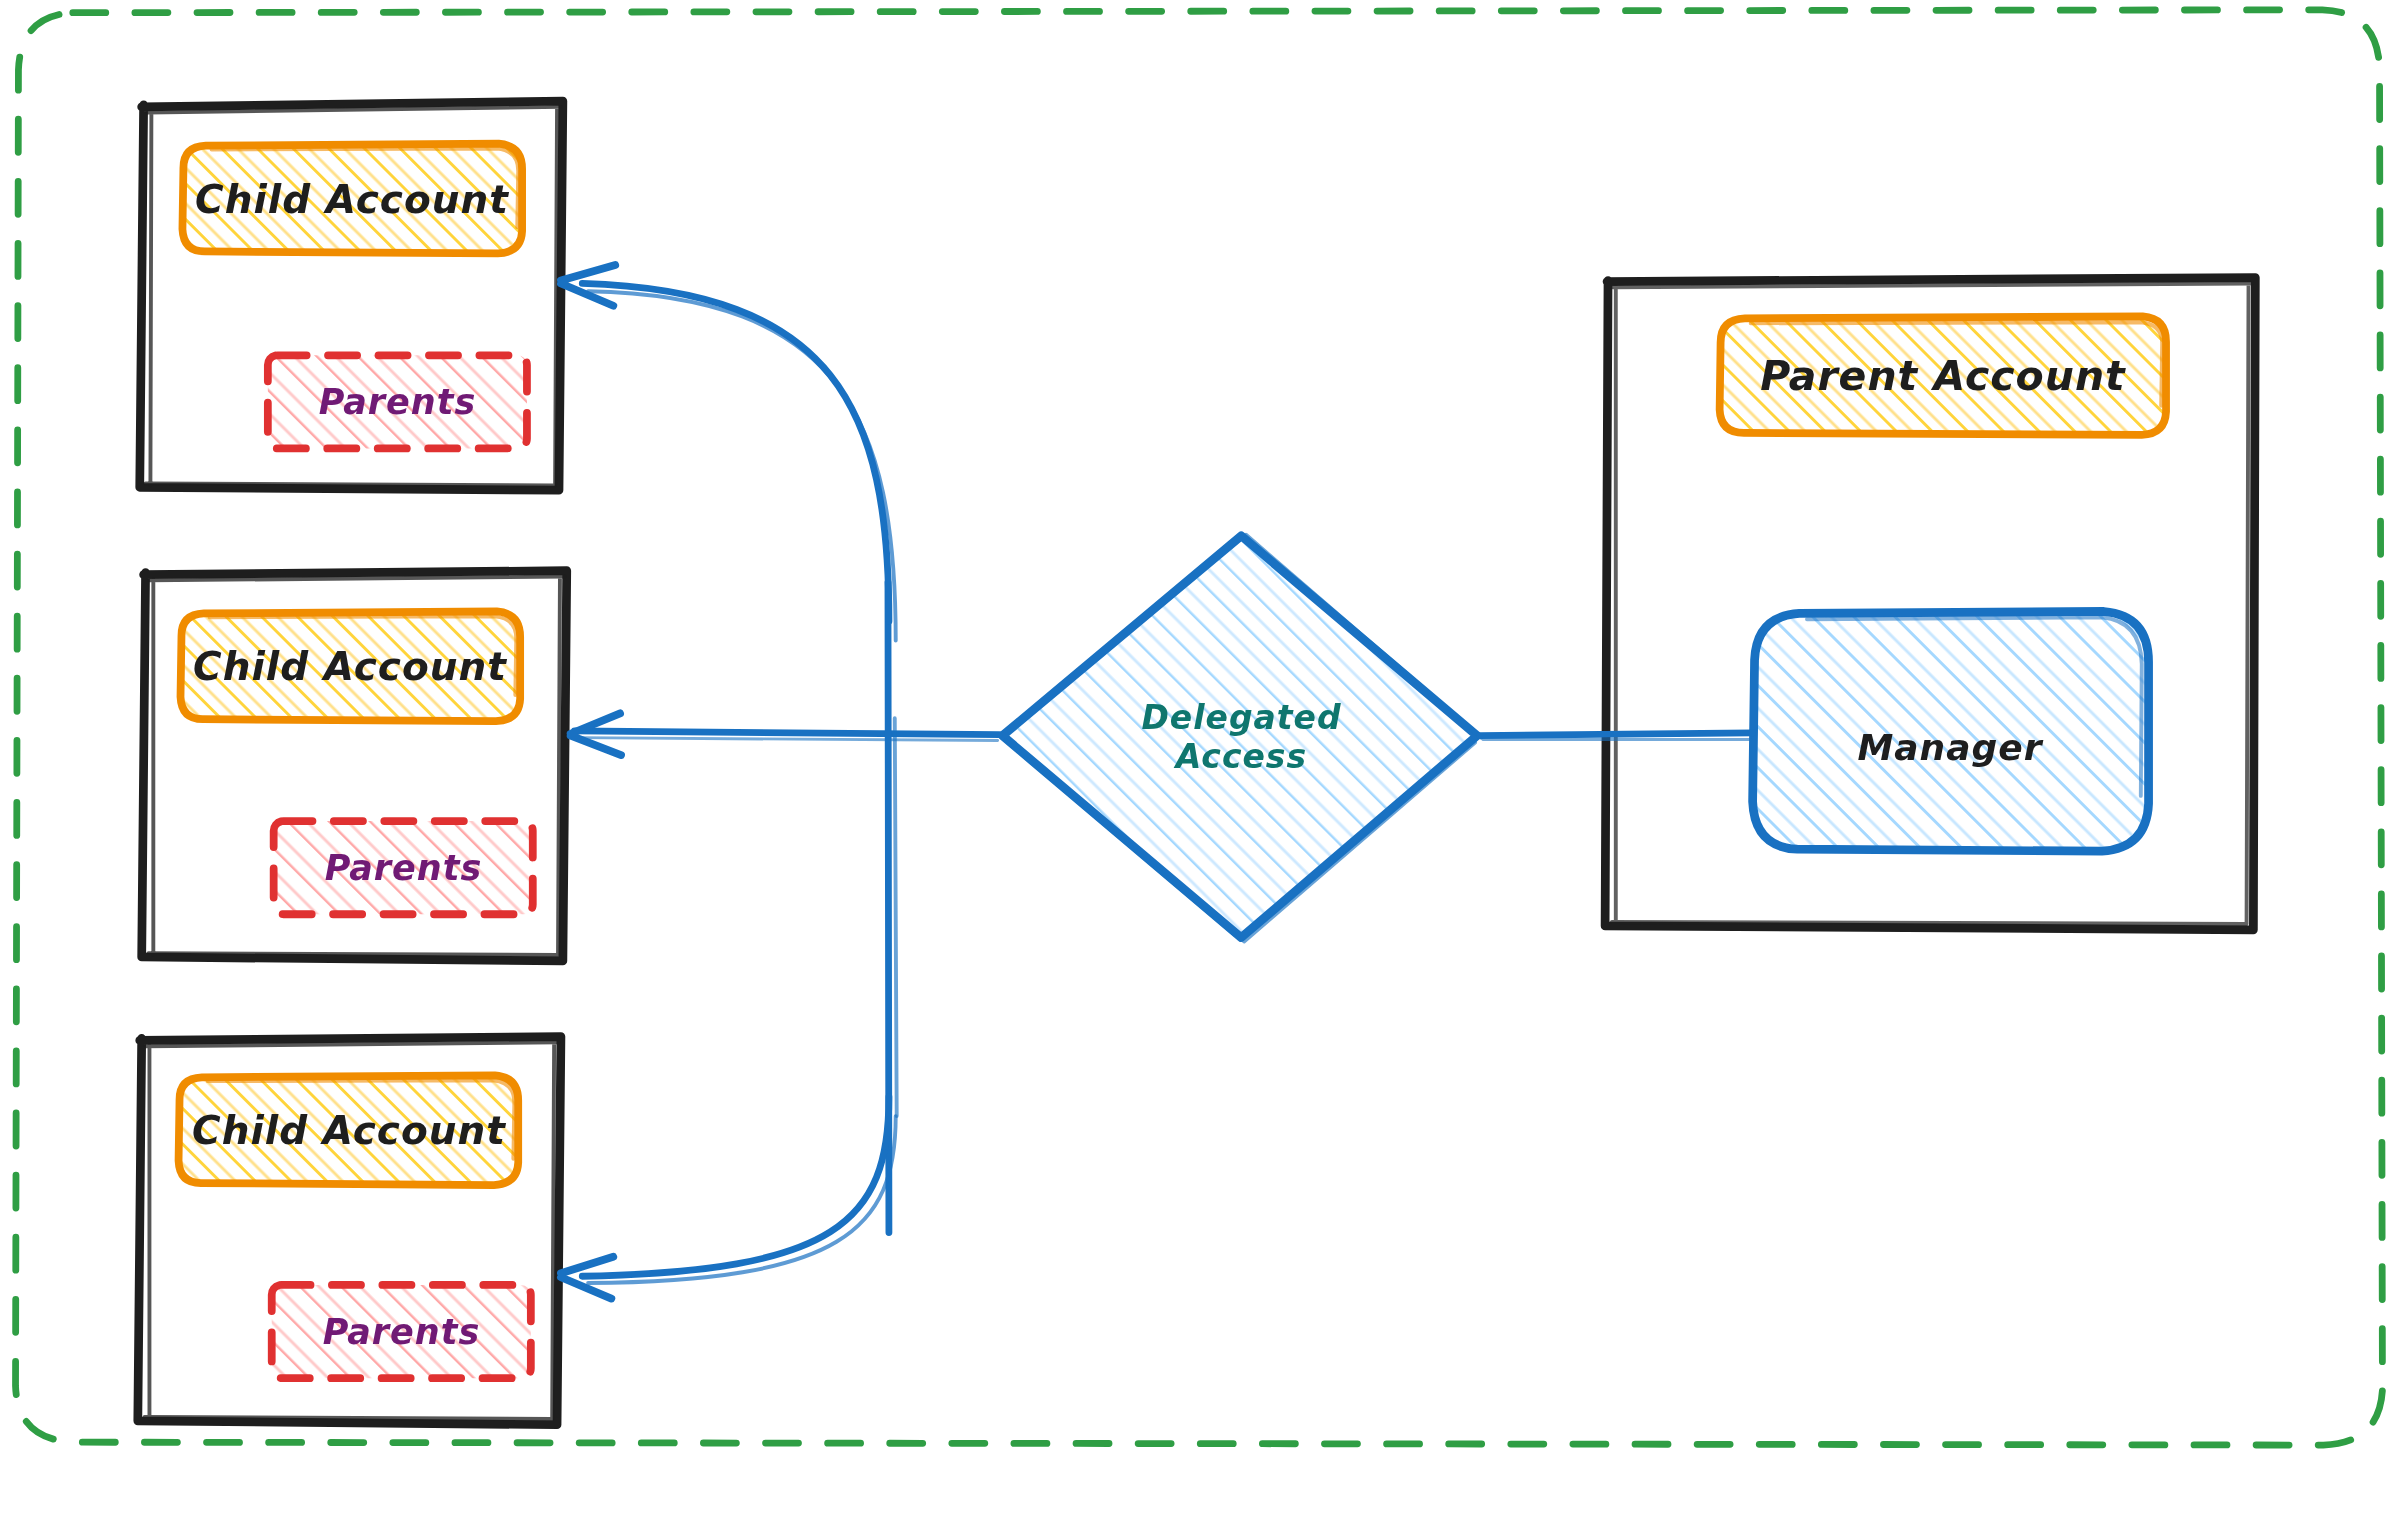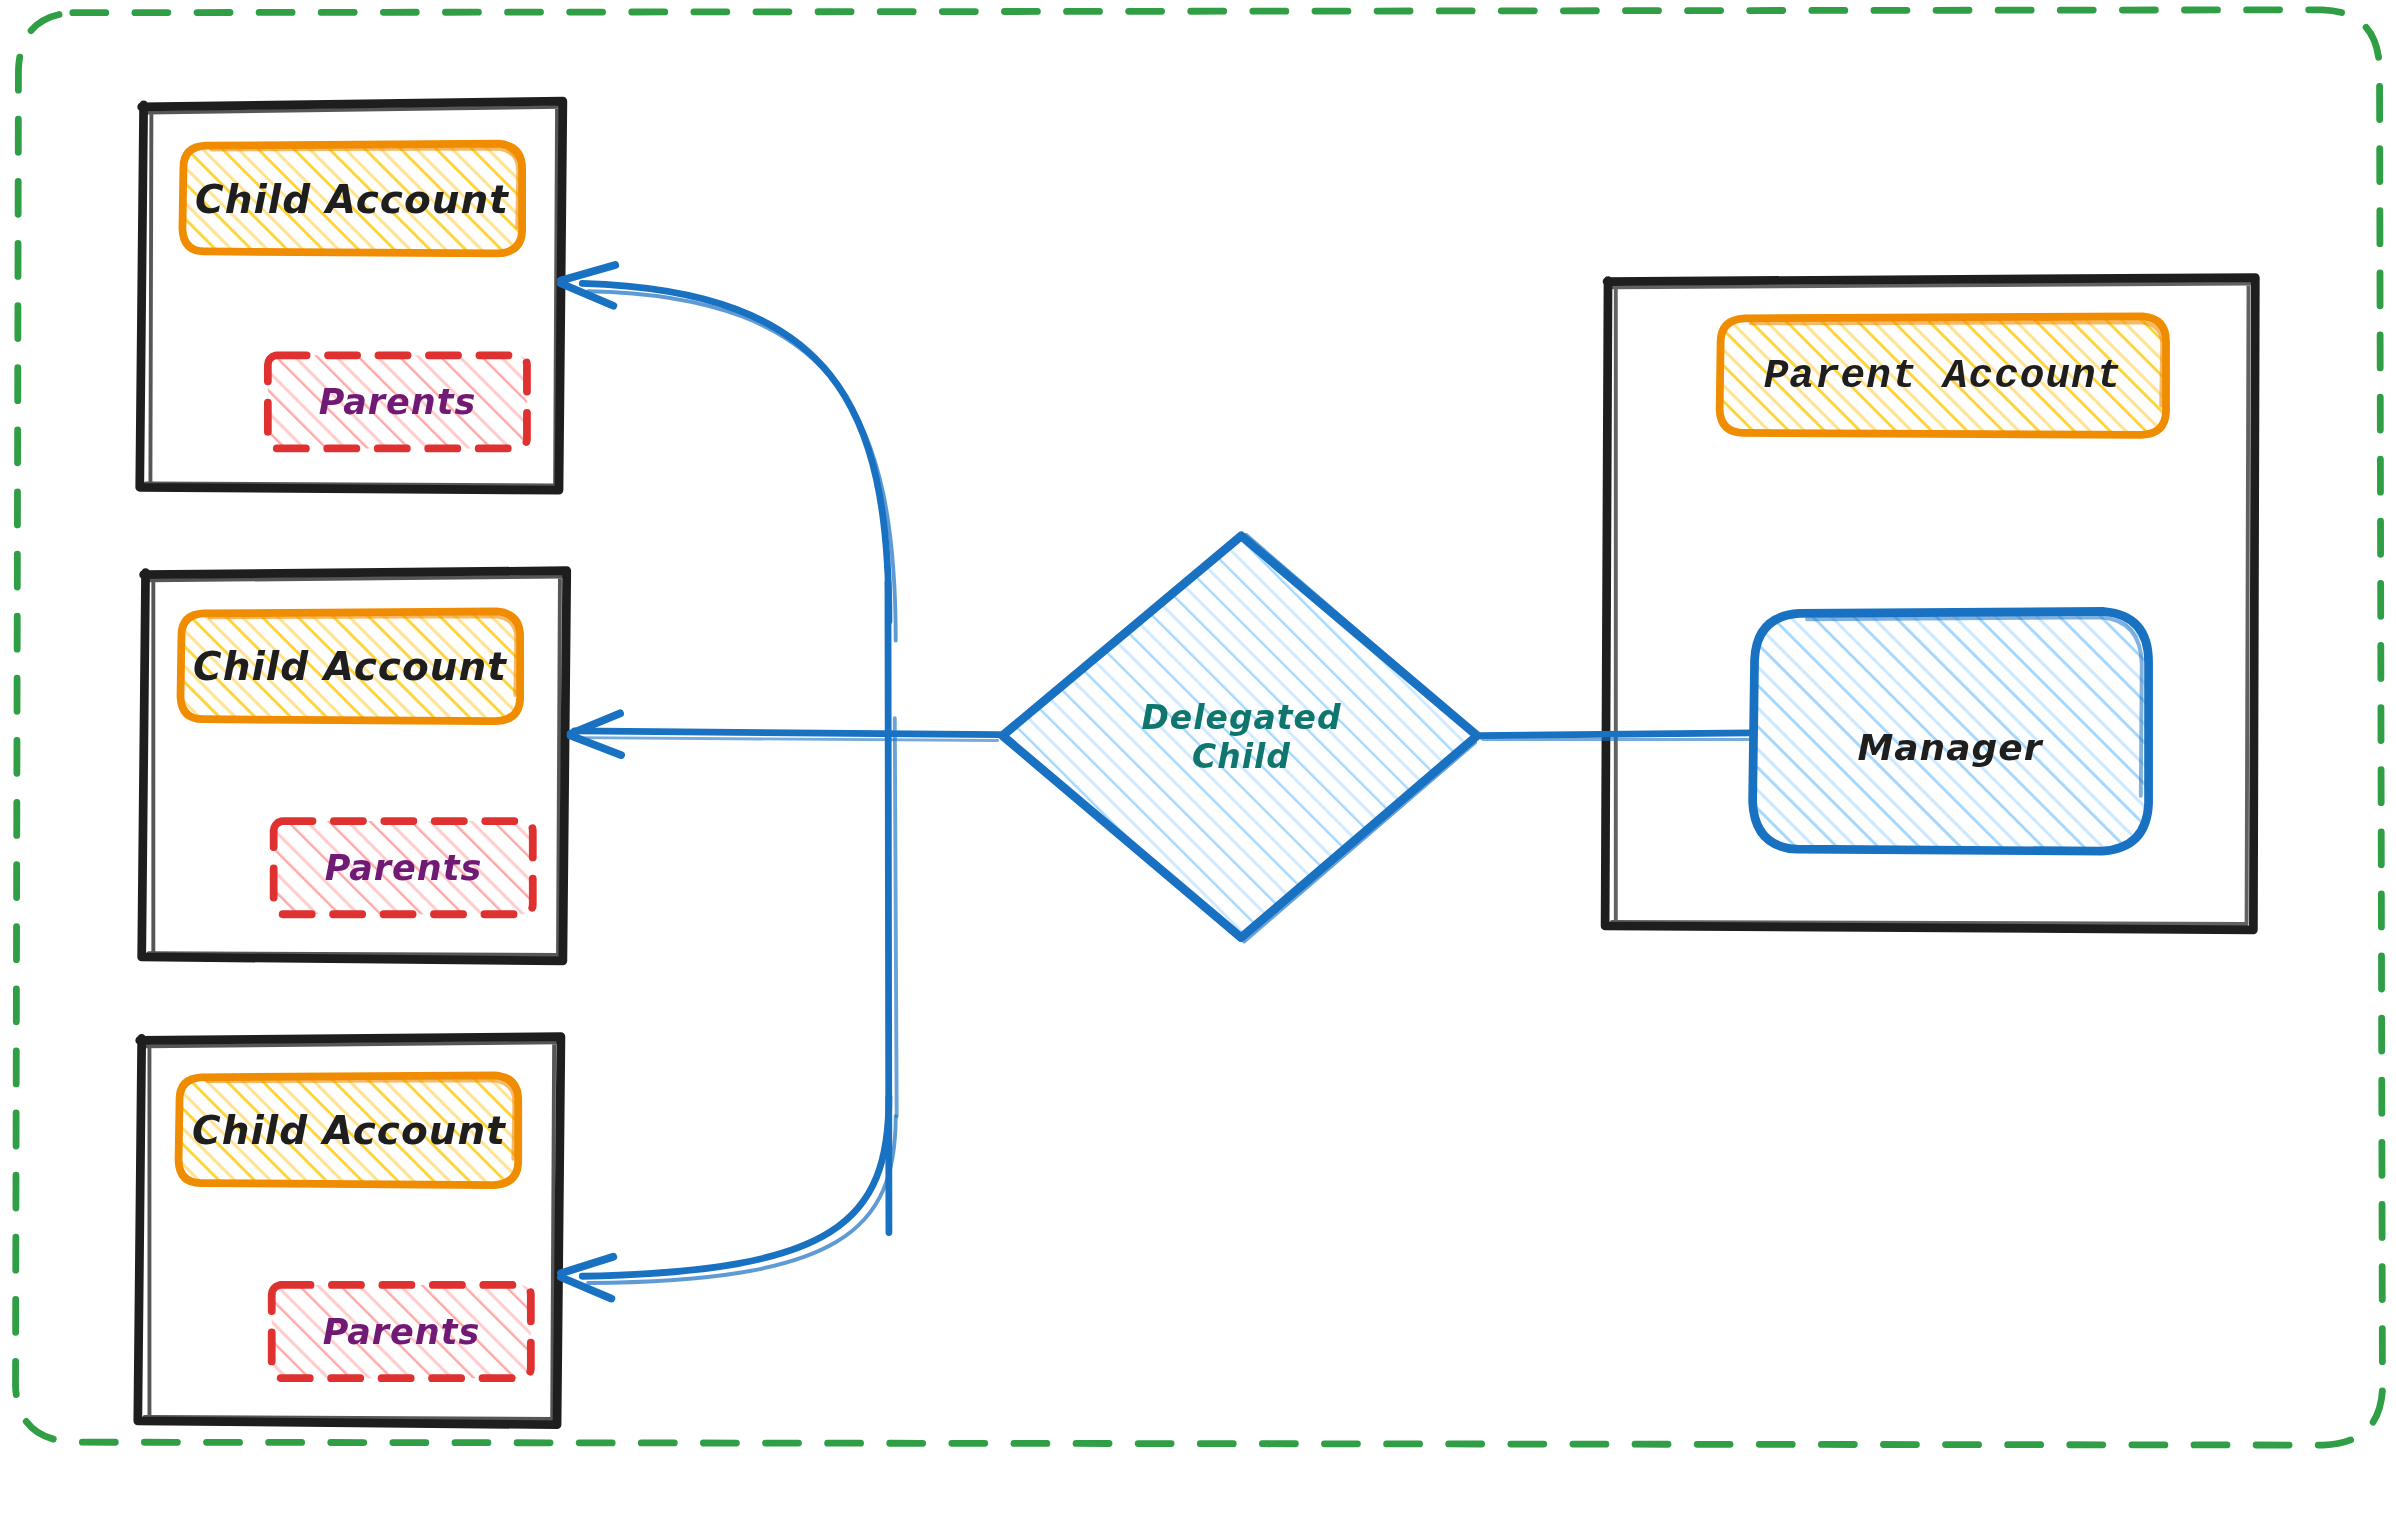--- a/index.html
+++ b/index.html
@@ -186,23 +186,23 @@
 
   <div class="lbl lbl-black" style="left:182px; top:146px; width:340px; height:107px; font-size:39px;">Child Account</div>
   <div class="lbl lbl-red" style="left:268px; top:355px; width:259px; height:93px; font-size:35px;">Parents</div>
 
   <div class="lbl lbl-black" style="left:180px; top:613px; width:340px; height:107px; font-size:39px;">Child Account</div>
   <div class="lbl lbl-red" style="left:274px; top:821px; width:259px; height:93px; font-size:35px;">Parents</div>
 
   <div class="lbl lbl-black" style="left:179px; top:1077px; width:340px; height:107px; font-size:39px;">Child Account</div>
   <div class="lbl lbl-red" style="left:272px; top:1285px; width:259px; height:93px; font-size:35px;">Parents</div>
 
-  <div class="lbl lbl-black" style="left:1720px; top:318px; width:446px; height:116px; font-size:41px;font-family:Liberation Mono, monospace;">Parent Account</div>
+  <div class="lbl lbl-black" style="left:1720px; top:318px; width:446px; height:116px; font-size:41px;">Parent Account</div>
 
   <div class="lbl lbl-black" style="left:1752px; top:628px; width:396px; height:239px; font-size:36px;">Manager</div>
 
   <div class="lbl lbl-blue" style="left:1067px; top:670px; width:349px; height:136px; font-size:33px;">
     <span>Delegated</span>
-    <span>Child</span>
+    <span>Access</span>
   </div>
 
 </div>
 
 
 </body></html>

